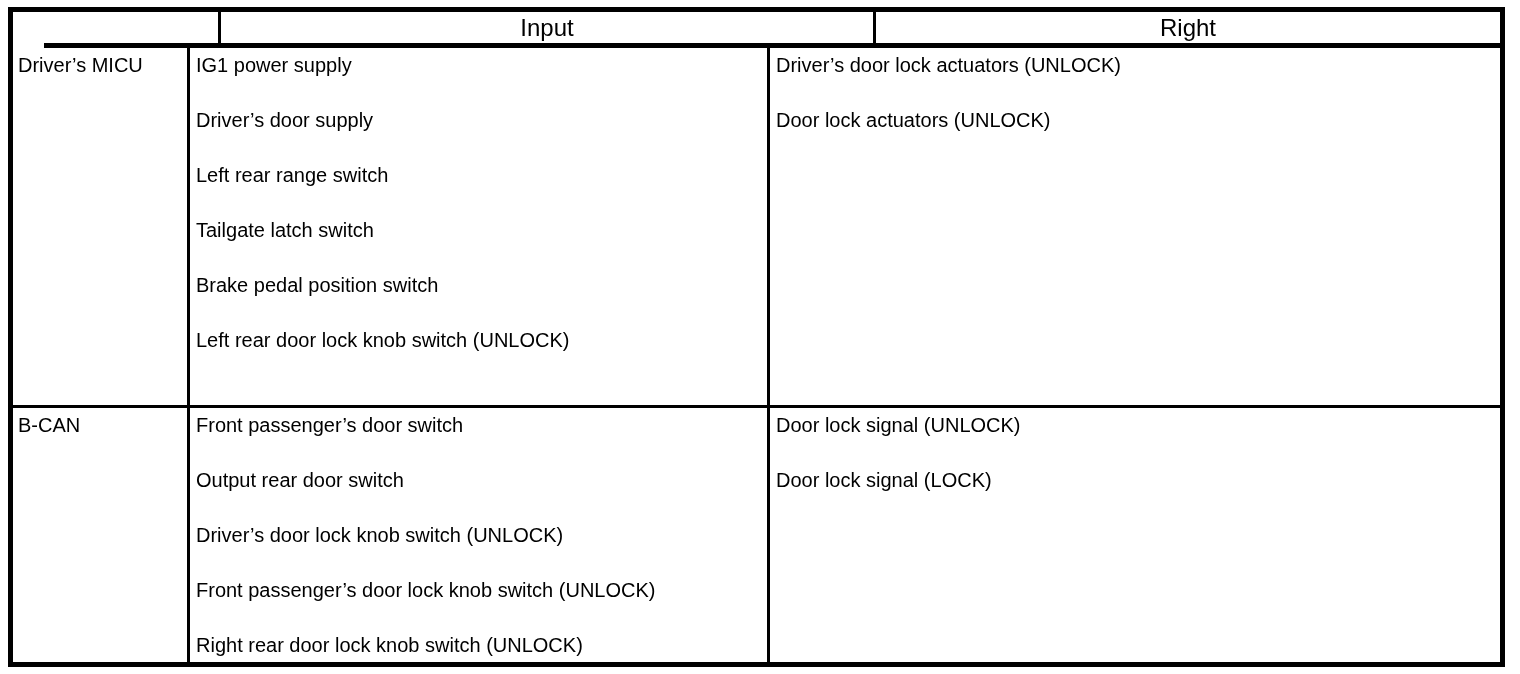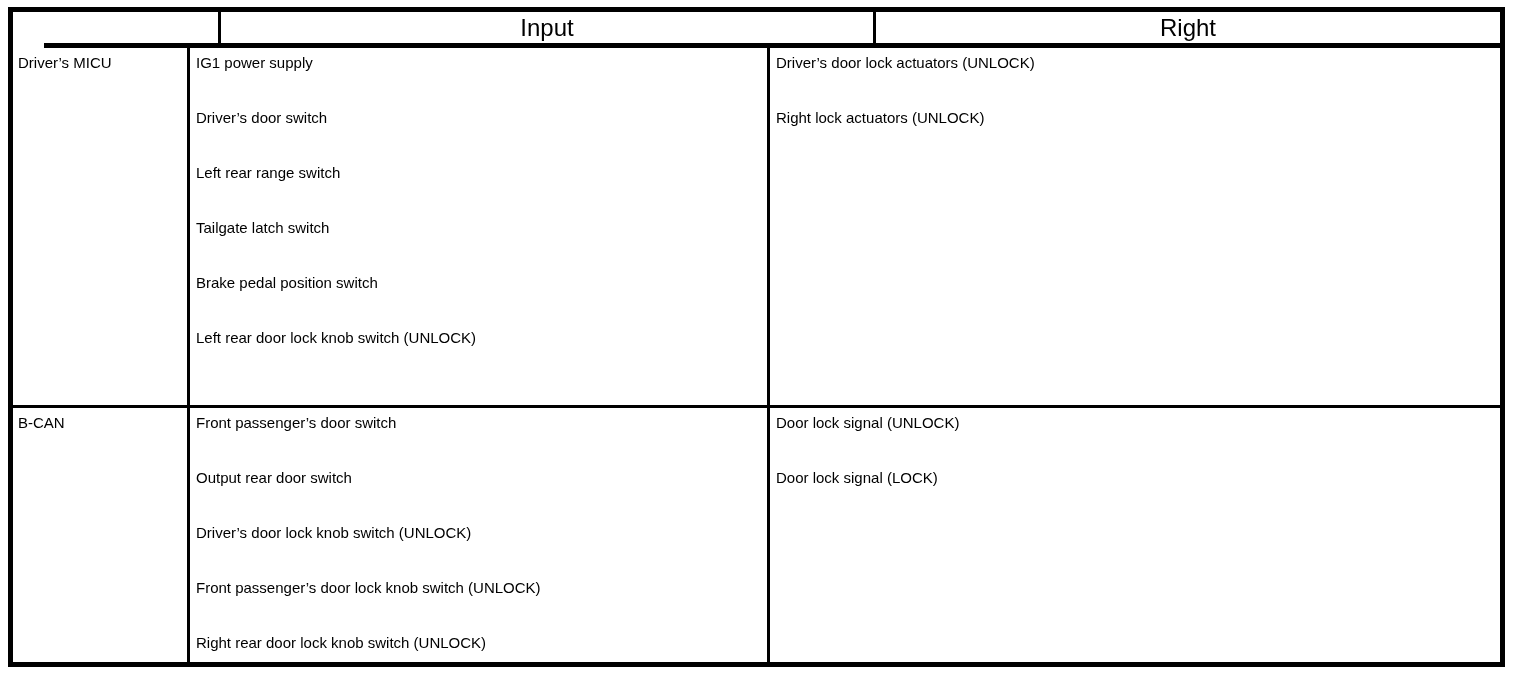--- a/index.html
+++ b/index.html
@@ -70,21 +70,21 @@
   }
   .cell-output {
     flex: 1 1 auto;
   }
 
   .rows {
     display: block;
     padding-top: 7px;
   }
   .line {
-    font-size: 15px;
+    font-size: 20px;
     line-height: 1;
     height: 55px;
     padding-left: 6px;
     white-space: nowrap;
   }
   .cell-label .line { padding-left: 5px; }
 
   
   .section-1 { height: 360px; }
   .section-2 { height: 257px; }
@@ -102,31 +102,31 @@
 
   <div class="section section-1 divider-below">
     <div class="cell cell-label">
       <div class="rows">
         <div class="line">Driver’s MICU</div>
       </div>
     </div>
     <div class="cell cell-input">
       <div class="rows">
         <div class="line">IG1 power supply</div>
-        <div class="line">Driver’s door switch</div>
+        <div class="line">Driver’s door supply</div>
         <div class="line">Left rear range switch</div>
         <div class="line">Tailgate latch switch</div>
         <div class="line">Brake pedal position switch</div>
         <div class="line">Left rear door lock knob switch (UNLOCK)</div>
       </div>
     </div>
     <div class="cell cell-output">
       <div class="rows">
         <div class="line">Driver’s door lock actuators (UNLOCK)</div>
-        <div class="line">Right lock actuators (UNLOCK)</div>
+        <div class="line">Door lock actuators (UNLOCK)</div>
       </div>
     </div>
   </div>
 
   <div class="section section-2">
     <div class="cell cell-label">
       <div class="rows">
         <div class="line">B-CAN</div>
       </div>
     </div>

